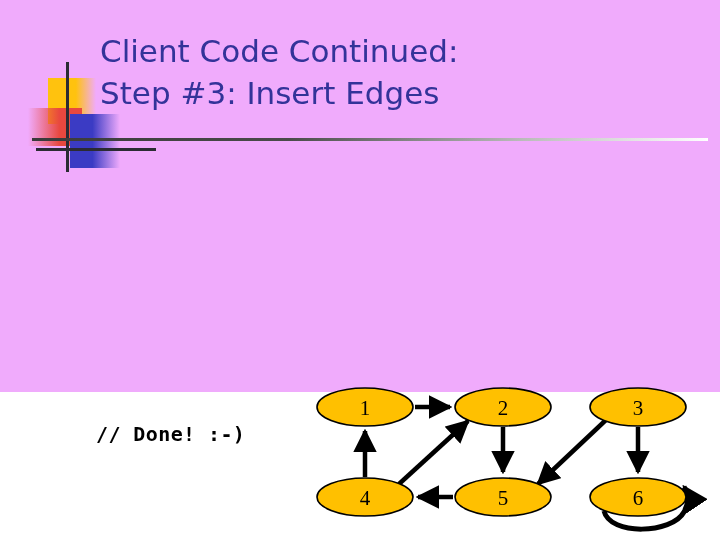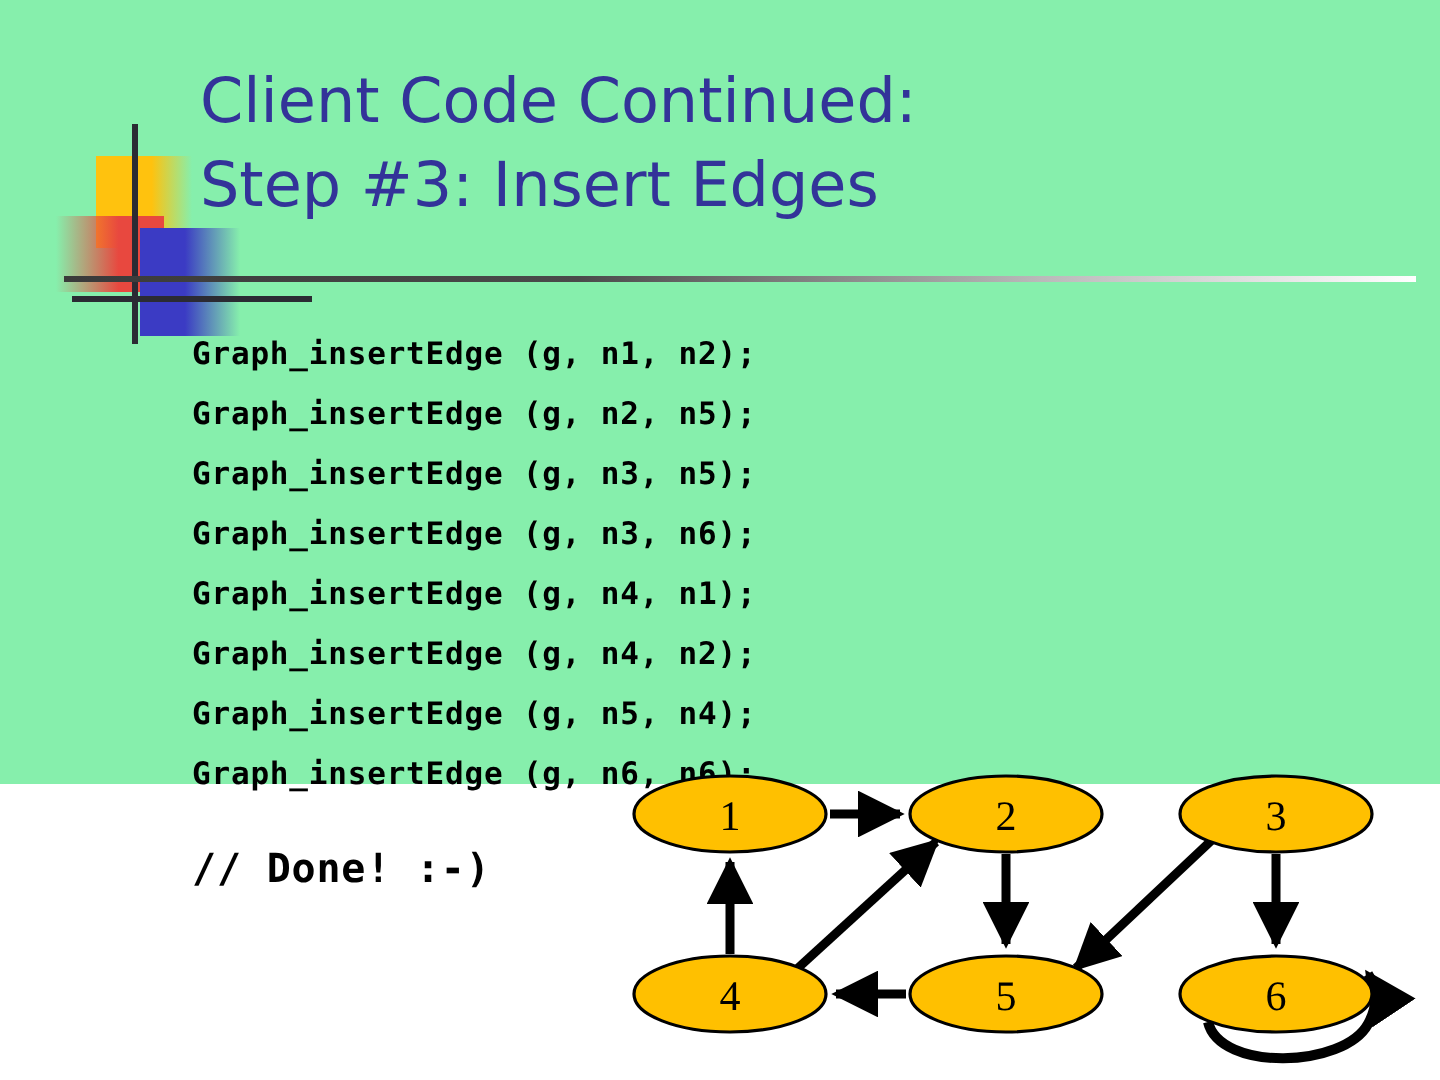--- a/index.html
+++ b/index.html
@@ -5,21 +5,21 @@
   * { box-sizing: border-box; margin: 0; padding: 0; }
   html, body {
     width: 720px; height: 540px;
     background: #ffffff;
     font-family: "Liberation Sans", sans-serif;
     overflow: hidden;
   }
   #slide {
     position: relative;
     width: 720px; height: 392px;
-    background: #86efac;
+    background: #f0abfc;
   }
 
   
   #logo { position: absolute; left: 22px; top: 62px; width: 110px; height: 110px; }
   .sq { position: absolute; }
   .sq-yellow {
     left: 26px; top: 16px; width: 48px; height: 46px;
     background: linear-gradient(to right, #FFC20E 0%, #FFC20E 58%, rgba(255,194,14,0) 100%);
   }
   .sq-red {
@@ -93,28 +93,20 @@
     <div class="sq sq-blue"></div>
     <div class="sq rule-v"></div>
     <div class="sq rule-h-stub"></div>
   </div>
 
   <div id="title">Client Code Continued:
 Step #3: Insert Edges</div>
 
   <div id="divider"></div>
 
-  <div id="code">Graph_insertEdge (g, n1, n2);
-Graph_insertEdge (g, n2, n5);
-Graph_insertEdge (g, n3, n5);
-Graph_insertEdge (g, n3, n6);
-Graph_insertEdge (g, n4, n1);
-Graph_insertEdge (g, n4, n2);
-Graph_insertEdge (g, n5, n4);
-Graph_insertEdge (g, n6, n6);</div>
   <div id="comment">// Done! :-)</div>
 
   <svg id="graph" viewBox="0 0 720 540" xmlns="http://www.w3.org/2000/svg">
     <defs>
       <marker id="arw" viewBox="0 0 10 10" refX="9" refY="5" markerWidth="5.2" markerHeight="5.2" orient="auto-start-reverse">
         <path d="M 0 0 L 10 5 L 0 10 z" fill="#000000"></path>
       </marker>
     </defs>
 
     <g>

